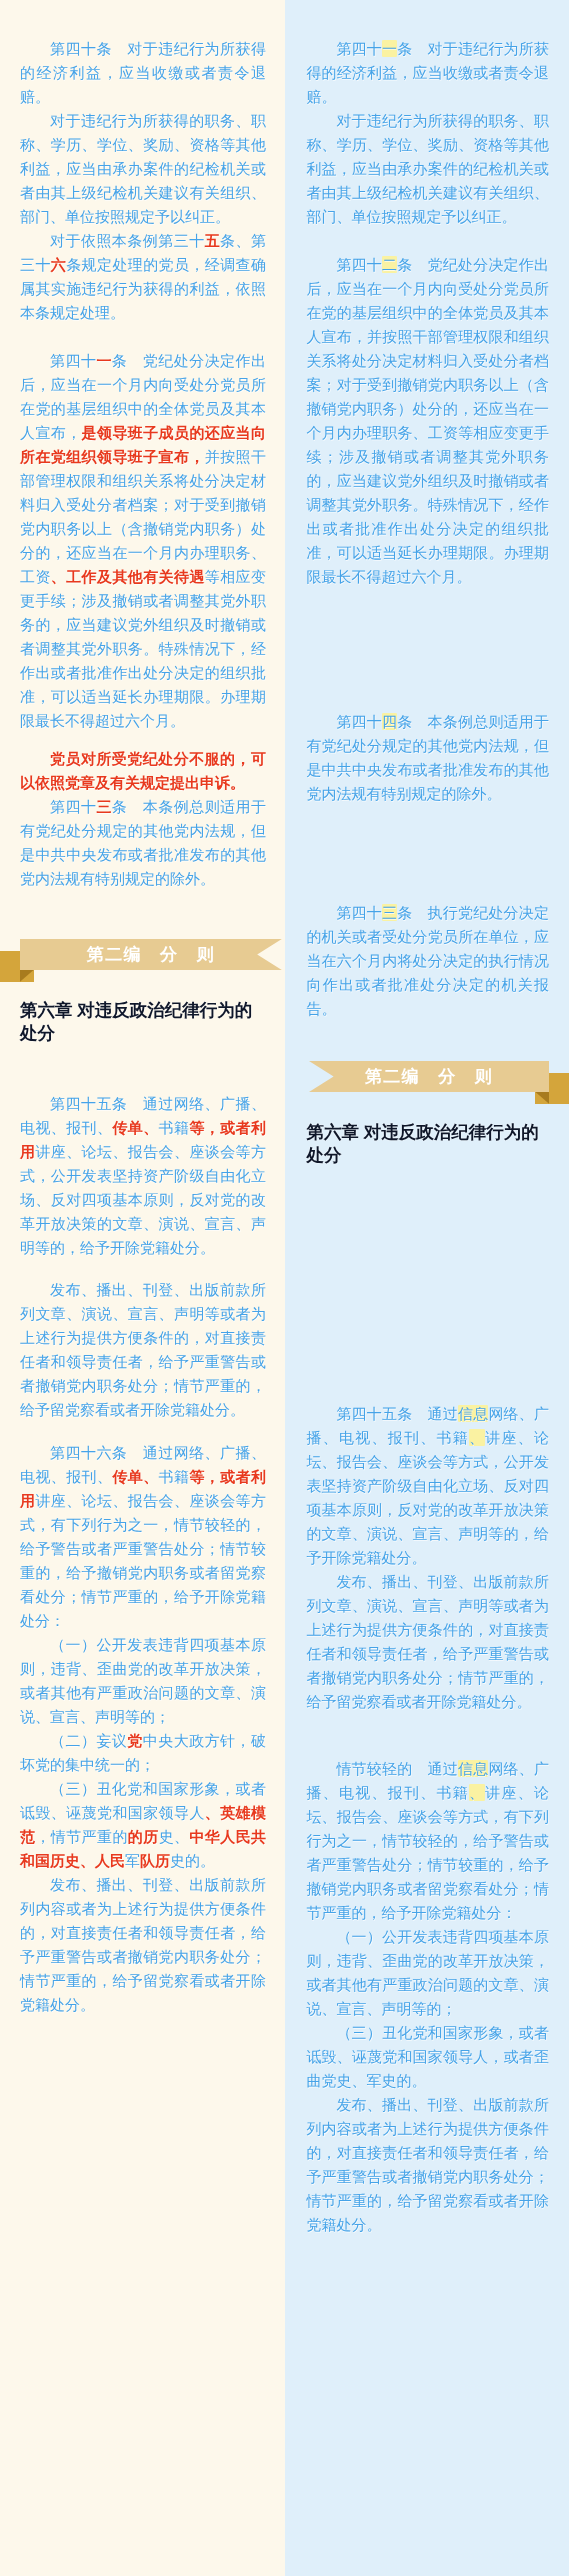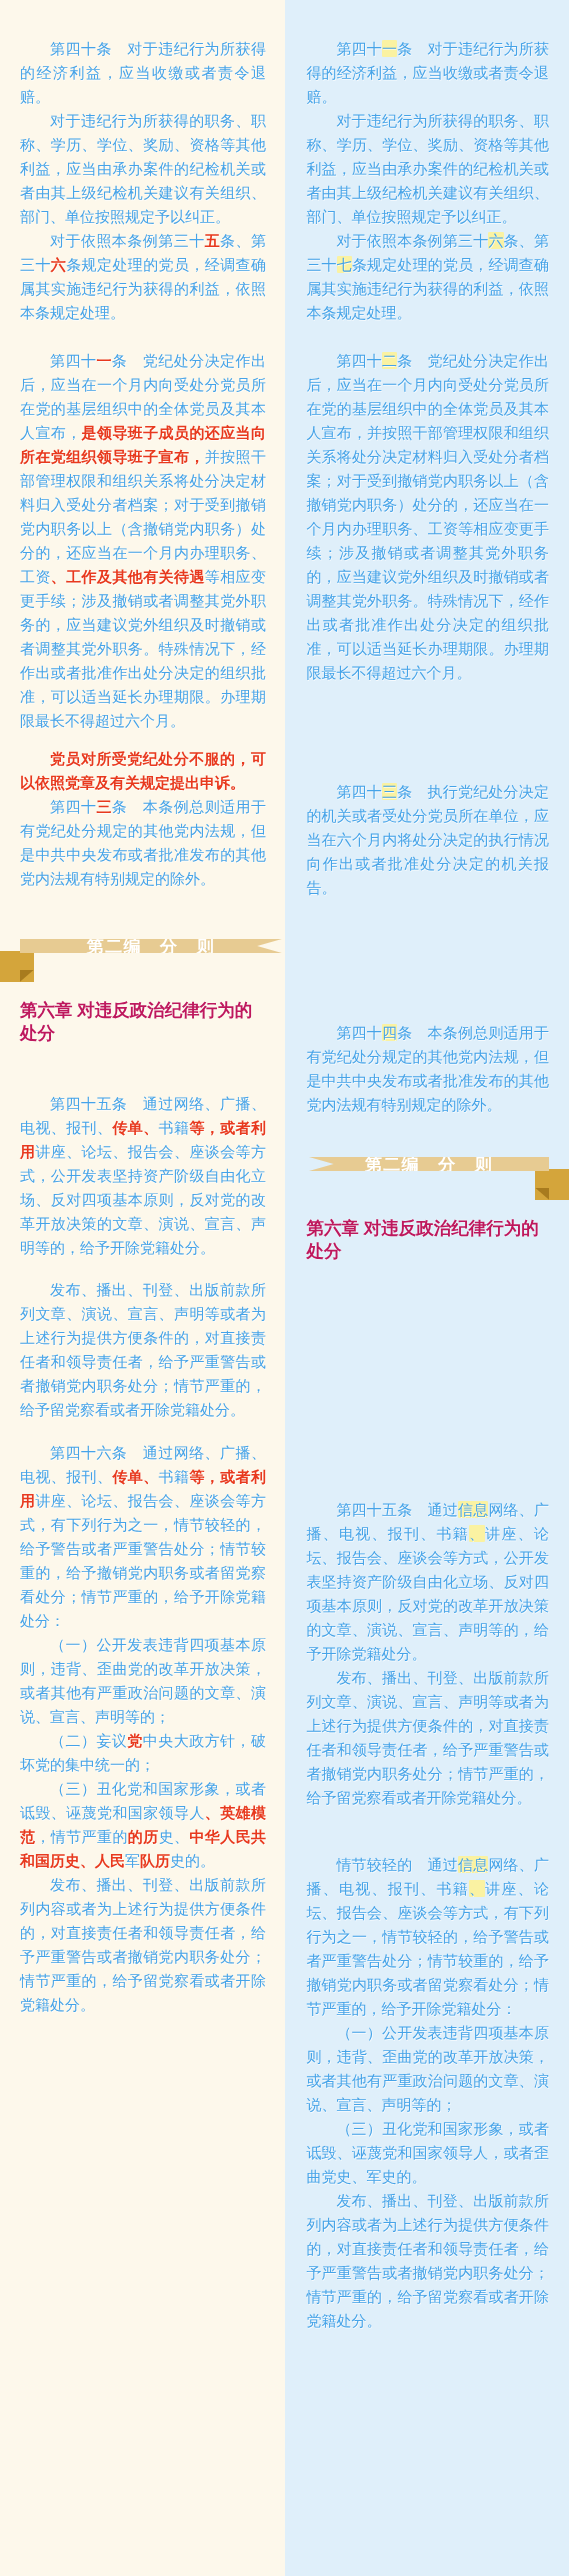--- a/index.html
+++ b/index.html
@@ -11,29 +11,29 @@
   .para{
     font-size:15px;line-height:24px;color:#45A3E8;
     text-align:justify;text-indent:2em;
     text-shadow:0.6px 0.6px 0 rgba(255,255,255,0.75);
     word-break:break-all;
   }
   .run{color:inherit;}
   .run.red{color:#E8391E;font-weight:bold;}
   .run.hl{background:#FAF2A2;border-radius:1.3px;box-decoration-break:clone;}
   .chapter{
-    font-size:17.5px;line-height:23px;font-weight:bold;color:#be185d;
+    font-size:17.5px;line-height:23px;font-weight:bold;color:#0f172a;
     text-shadow:0 0 1.9px rgba(255,255,255,0.9);
   }
   
   .banner-wrap{position:relative;height:31px;}
   .col-left .banner-wrap{width:285px;margin-left:-20px;}
   .col-right .banner-wrap{width:284px;margin-left:-21.4px;}
   .banner-band{
-    position:absolute;top:0;height:14px;background:#E7CB92;z-index:2;
+    position:absolute;top:0;height:31px;background:#E7CB92;z-index:2;
     display:flex;align-items:center;justify-content:center;
   }
   .banner-text{color:#FFFFFF;font-size:17px;font-weight:bold;letter-spacing:1.3px;}
   .banner-under{position:absolute;top:11.7px;width:34px;height:31px;background:#D4A53B;z-index:1;}
   .banner-fold{position:absolute;top:31px;width:13.6px;height:11.7px;background:#A87B1E;z-index:1;}
   .side-left .banner-band{left:20px;right:3.2px;
     clip-path:polygon(0 0,100% 0,calc(100% - 24.6px) 50%,100% 100%,0 100%);}
   .side-left .banner-under{left:0;}
   .side-left .banner-fold{left:20px;clip-path:polygon(0 0,100% 0,0 100%);}
   .side-right .banner-band{left:24px;right:20px;
@@ -70,24 +70,23 @@
       <div class="para g28"><span class="run">发布、播出、刊登、出版前款所列文章、演说、宣言、声明等或者为上述行为提供方便条件的，对直接责任者和领导责任者，给予严重警告或者撤销党内职务处分；情节严重的，给予留党察看或者开除党籍处分。</span></div>
       <div class="para g30"><span class="run">第四十六条　通过网络、广播、电视、报刊、</span><span class="run red">传单、</span><span class="run">书籍</span><span class="run red">等，或者利用</span><span class="run">讲座、论坛、报告会、座谈会等方式，有下列行为之一，情节较轻的，给予警告或者严重警告处分；情节较重的，给予撤销党内职务或者留党察看处分；情节严重的，给予开除党籍处分：</span></div>
       <div class="para"><span class="run">（一）公开发表违背四项基本原则，违背、歪曲党的改革开放决策，或者其他有严重政治问题的文章、演说、宣言、声明等的；</span></div>
       <div class="para"><span class="run">（二）妄议</span><span class="run red">党</span><span class="run">中央大政方针，破坏党的集中统一的；</span></div>
       <div class="para"><span class="run">（三）丑化党和国家形象，或者诋毁、诬蔑党和国家领导人</span><span class="run red">、英雄模范</span><span class="run">，情节严重的</span><span class="run red">的历</span><span class="run">史、</span><span class="run red">中华人民共和国历史、人民</span><span class="run">军</span><span class="run red">队历</span><span class="run">史的。</span></div>
       <div class="para"><span class="run">发布、播出、刊登、出版前款所列内容或者为上述行为提供方便条件的，对直接责任者和领导责任者，给予严重警告或者撤销党内职务处分；情节严重的，给予留党察看或者开除党籍处分。</span></div>
     </div>
   <div class="col col-right">
       <div class="para"><span class="run">第四十</span><span class="run hl">一</span><span class="run">条　对于违纪行为所获得的经济利益，应当收缴或者责令退赔。</span></div>
       <div class="para"><span class="run">对于违纪行为所获得的职务、职称、学历、学位、奖励、资格等其他利益，应当由承办案件的纪检机关或者由其上级纪检机关建议有关组织、部门、单位按照规定予以纠正。</span></div>
-      <div class="para"><span class="run">对于依照本条例第三十</span><span class="run hl">六</span><span class="run">条、第三十</span><span class="run hl">七</span><span class="run">条规定处理的党员，经调查确属其实施违纪行为获得的利益，依照本条规定处理。</span></div>
       <div class="para g60"><span class="run">第四十</span><span class="run hl">二</span><span class="run">条　党纪处分决定作出后，应当在一个月内向受处分党员所在党的基层组织中的全体党员及其本人宣布，并按照干部管理权限和组织关系将处分决定材料归入受处分者档案；对于受到撤销党内职务以上（含撤销党内职务）处分的，还应当在一个月内办理职务、工资等相应变更手续；涉及撤销或者调整其党外职务的，应当建议党外组织及时撤销或者调整其党外职务。特殊情况下，经作出或者批准作出处分决定的组织批准，可以适当延长办理期限。办理期限最长不得超过六个月。</span></div>
+      <div class="para g186"><span class="run">第四十</span><span class="run hl">四</span><span class="run">条　本条例总则适用于有党纪处分规定的其他党内法规，但是中共中央发布或者批准发布的其他党内法规有特别规定的除外。</span></div>
       <div class="para g146"><span class="run">第四十</span><span class="run hl">三</span><span class="run">条　执行党纪处分决定的机关或者受处分党员所在单位，应当在六个月内将处分决定的执行情况向作出或者批准处分决定的机关报告。</span></div>
-      <div class="para g186"><span class="run">第四十</span><span class="run hl">四</span><span class="run">条　本条例总则适用于有党纪处分规定的其他党内法规，但是中共中央发布或者批准发布的其他党内法规有特别规定的除外。</span></div>
       <div class="banner-wrap side-right g62">
         <div class="banner-under"></div>
         <div class="banner-fold"></div>
         <div class="banner-band">
           <span class="banner-text">第二编　分　则</span>
         </div>
       </div>
       <div class="chapter g44">第六章 对违反政治纪律行为的处分</div>
       <div class="para g362"><span class="run">第四十五条　通过</span><span class="run hl">信息</span><span class="run">网络、广播、电视、报刊、书籍</span><span class="run hl">、</span><span class="run">讲座、论坛、报告会、座谈会等方式，公开发表坚持资产阶级自由化立场、反对四项基本原则，反对党的改革开放决策的文章、演说、宣言、声明等的，给予开除党籍处分。</span></div>
       <div class="para"><span class="run">发布、播出、刊登、出版前款所列文章、演说、宣言、声明等或者为上述行为提供方便条件的，对直接责任者和领导责任者，给予严重警告或者撤销党内职务处分；情节严重的，给予留党察看或者开除党籍处分。</span></div>

